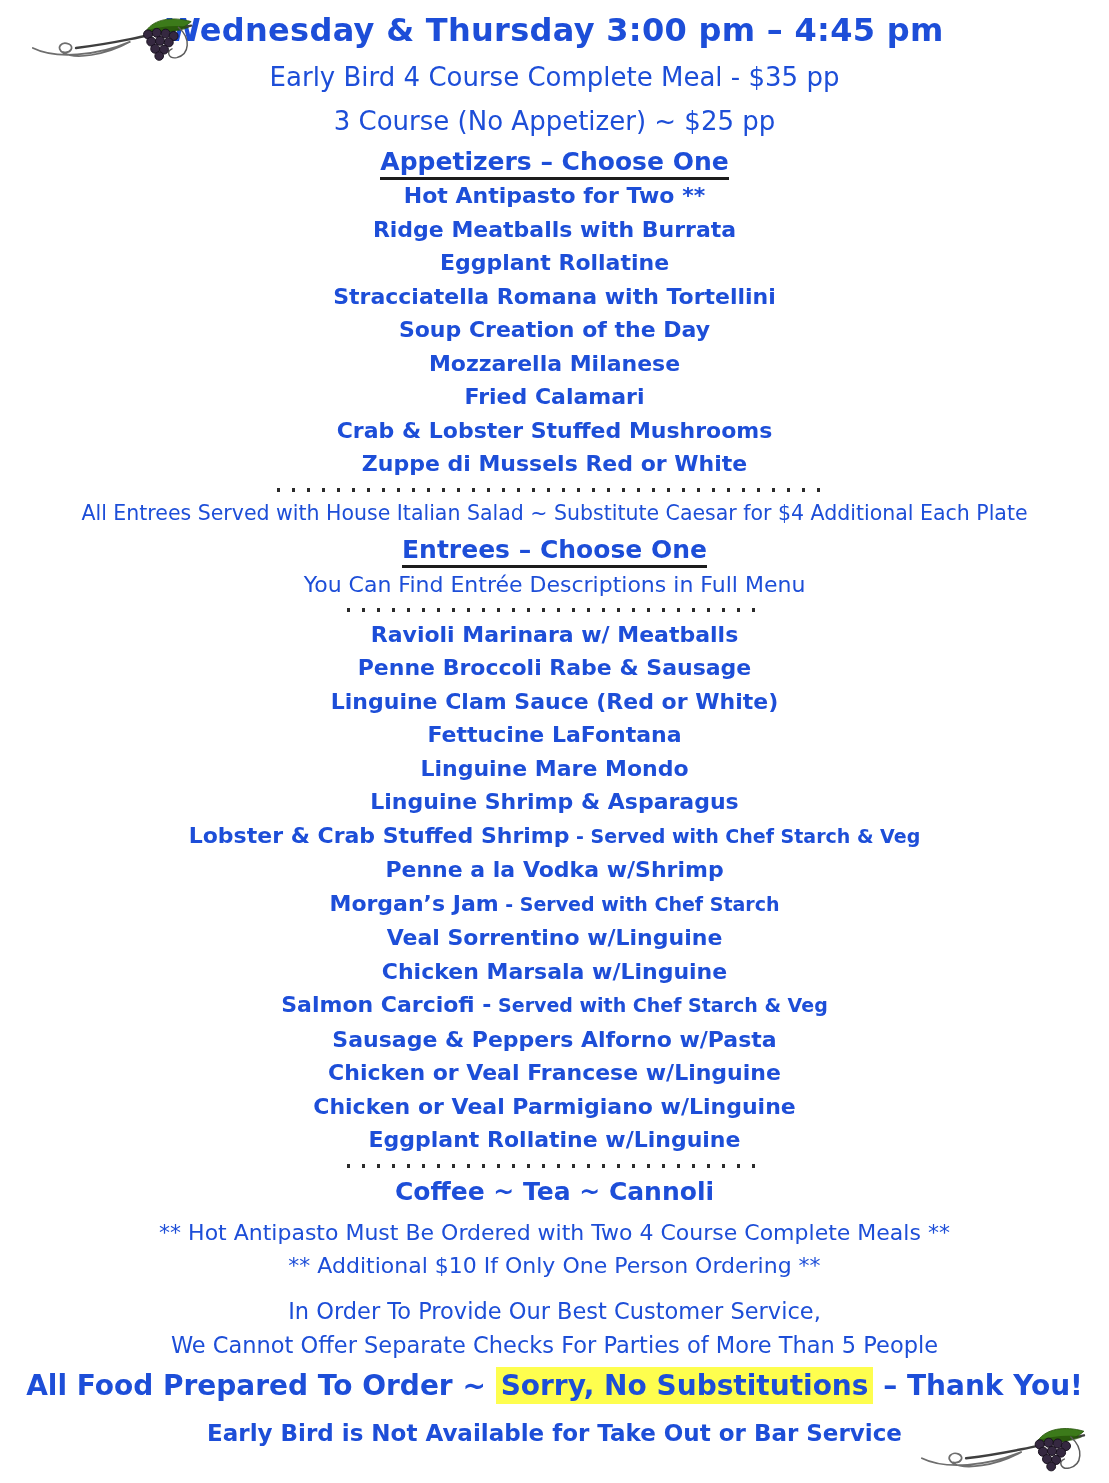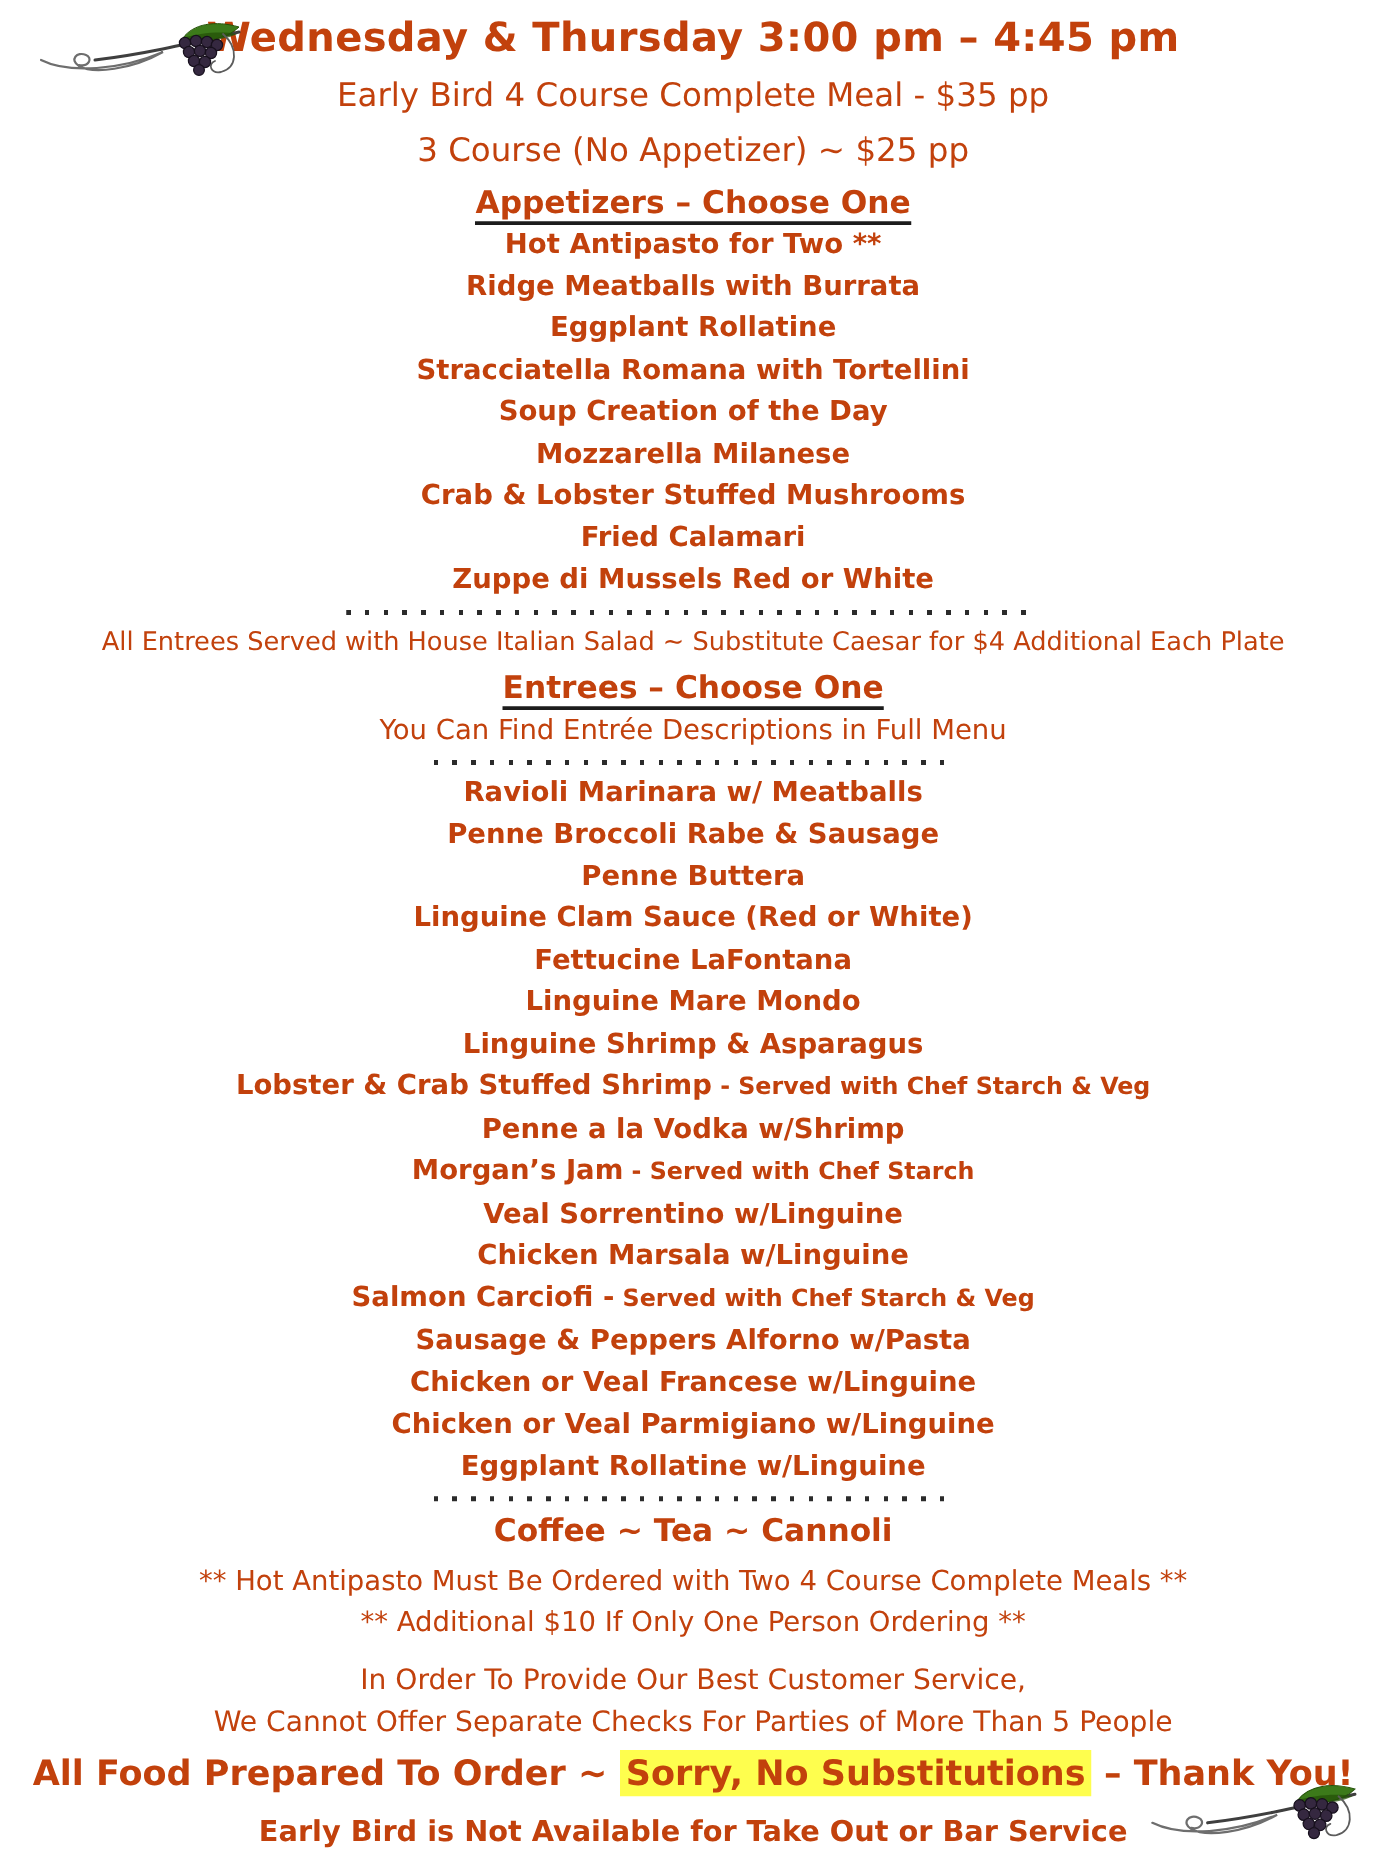--- a/index.html
+++ b/index.html
@@ -2,21 +2,21 @@
 <html><head>
 <meta charset="utf-8">
 <style>
   * { box-sizing: border-box; }
   html, body { margin: 0; padding: 0; background: #ffffff; }
   .page {
     width: 1109px; height: 1483px;
     position: relative;
     margin: 0 auto;
     background: #ffffff;
-    color: #c2410c;
+    color: #1d4ed8;
     font-family: "DejaVu Sans", sans-serif;
     text-align: center;
     overflow: hidden;
   }
   .flourish { position: absolute; }
   .flourish-top { left: 16px; top: 8px; width: 200px; height: 56px; }
   .flourish-bottom { right: 12px; bottom: 4px; width: 180px; height: 66px; }
 
   .title { padding-top: 8px; font-size: 32px; font-weight: bold; letter-spacing: .3px; line-height: 44px; }
   .subtitle { font-size: 26px; line-height: 38px; margin-top: 6px; }
@@ -81,40 +81,39 @@
   <div class="section-heading">
     <span class="ul">Appetizers – Choose One</span>
   </div>
   <div>
     <div class="item">Hot Antipasto for Two **</div>
     <div class="item">Ridge Meatballs with Burrata</div>
     <div class="item">Eggplant Rollatine</div>
     <div class="item">Stracciatella Romana with Tortellini</div>
     <div class="item">Soup Creation of the Day</div>
     <div class="item">Mozzarella Milanese</div>
+    <div class="item">Fried Calamari</div>
     <div class="item">Crab &amp; Lobster Stuffed Mushrooms</div>
-    <div class="item">Fried Calamari</div>
     <div class="item">Zuppe di Mussels Red or White</div>
   </div>
 
   <div class="divider divider-wide"></div>
 
   <div class="salad-note">All Entrees Served with House Italian Salad ~ Substitute Caesar for $4 Additional Each Plate</div>
 
   <div class="section-heading">
     <span class="ul">Entrees – Choose One</span>
   </div>
   <div class="entree-subnote">You Can Find Entrée Descriptions in Full Menu</div>
 
   <div class="divider divider-narrow"></div>
 
   <div>
     <div class="item"><span>Ravioli Marinara w/ Meatballs</span></div>
     <div class="item"><span>Penne Broccoli Rabe &amp; Sausage</span></div>
-    <div class="item"><span>Penne Buttera</span></div>
     <div class="item"><span>Linguine Clam Sauce (Red or White)</span></div>
     <div class="item"><span>Fettucine LaFontana</span></div>
     <div class="item"><span>Linguine Mare Mondo</span></div>
     <div class="item"><span>Linguine Shrimp &amp; Asparagus</span></div>
     <div class="item"><span>Lobster &amp; Crab Stuffed Shrimp</span><span class="note">- Served with Chef Starch &amp; Veg</span></div>
     <div class="item"><span>Penne a la Vodka w/Shrimp</span></div>
     <div class="item"><span>Morgan’s Jam</span><span class="note">- Served with Chef Starch</span></div>
     <div class="item"><span>Veal Sorrentino w/Linguine</span></div>
     <div class="item"><span>Chicken Marsala w/Linguine</span></div>
     <div class="item"><span>Salmon Carciofi -</span><span class="note">Served with Chef Starch &amp; Veg</span></div>

